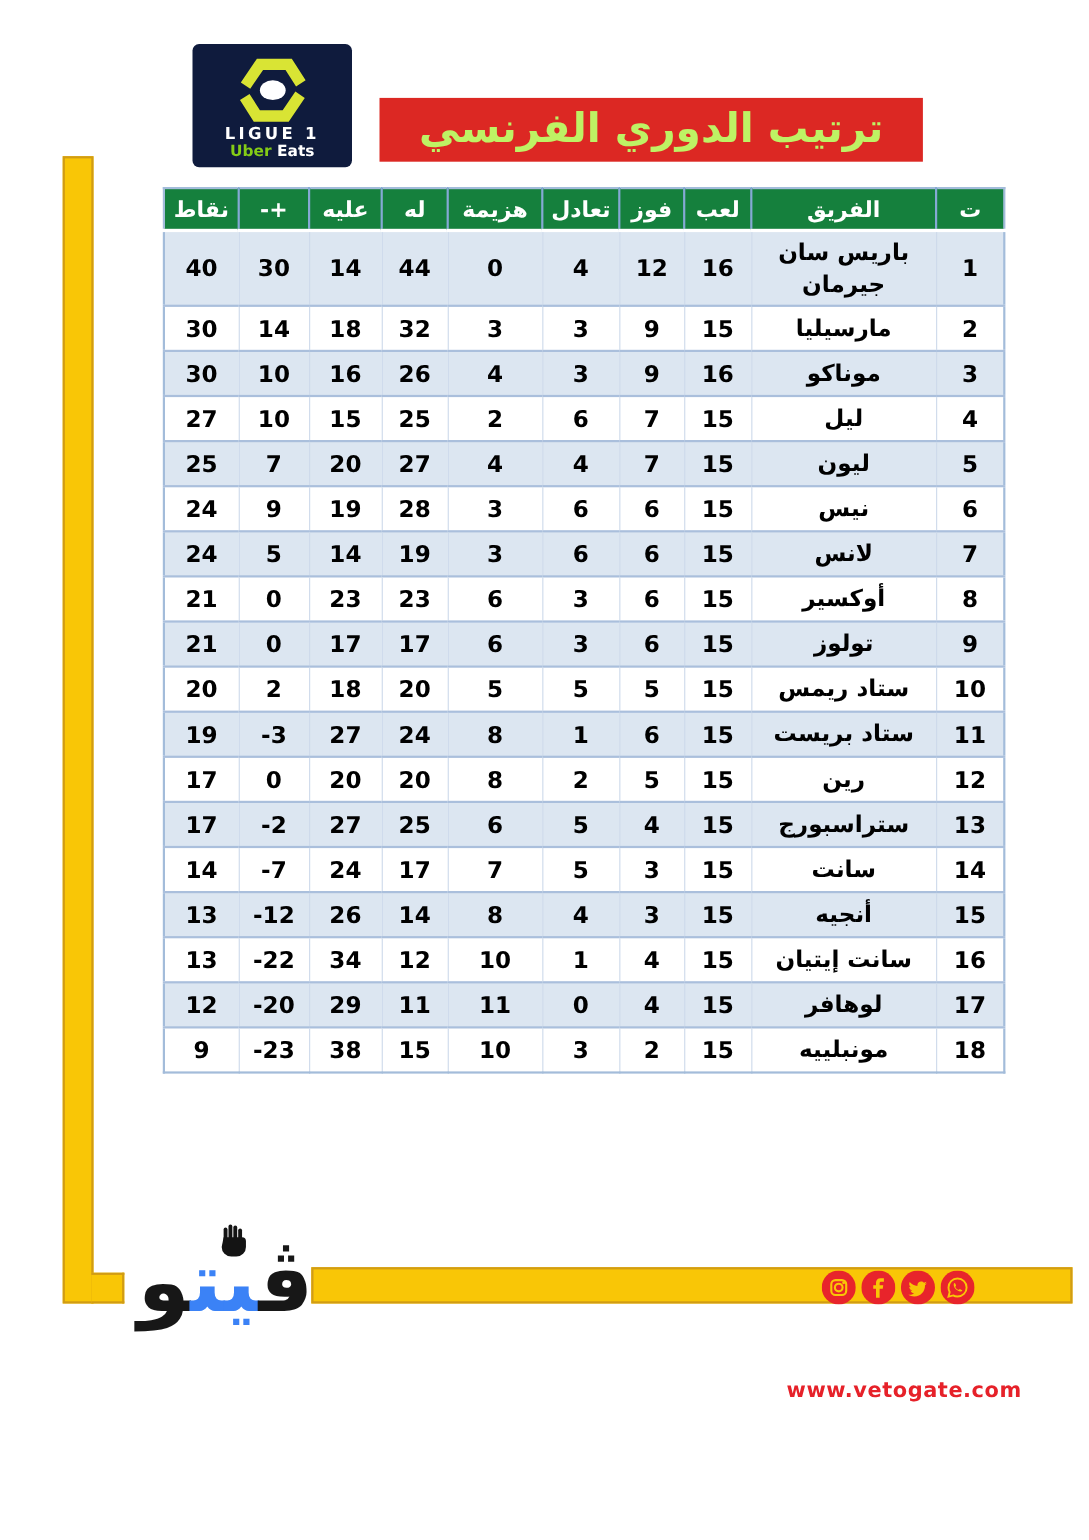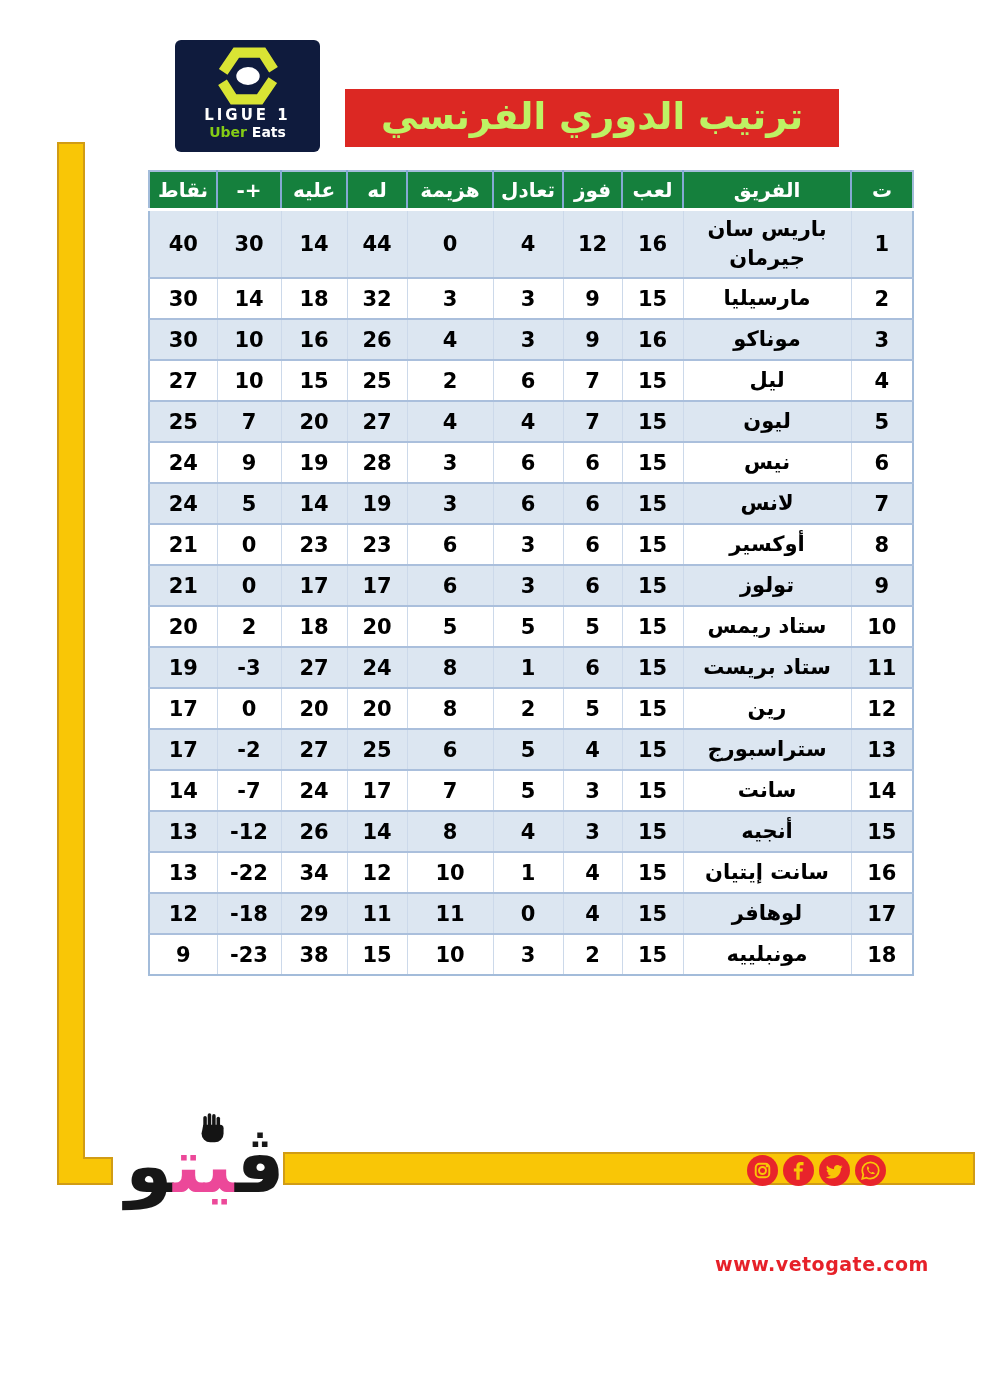--- a/index.html
+++ b/index.html
@@ -3,21 +3,21 @@
 <meta charset="utf-8">
 <style>
   * { margin:0; padding:0; box-sizing:border-box; }
   html,body { background:#ffffff; }
   body { width:990px; height:1400px; position:relative; overflow:hidden;
          font-family:"DejaVu Sans", sans-serif; }
 
   
   #ligue1-logo { position:absolute; left:175px; top:40px; width:145px; height:112px;
     background:#0f1b3d; border-radius:6px; display:flex; flex-direction:column;
-    align-items:center; justify-content:flex-start; padding-top:5px; }
+    align-items:center; justify-content:center; padding-top:5px; }
   #ligue1-logo .mark { width:88px; height:62px; }
   #ligue1-logo .league-name { color:#ffffff; font-weight:bold; font-size:15px;
     letter-spacing:3px; line-height:17px; }
   #ligue1-logo .sponsor { font-weight:bold; font-size:14px; line-height:17px; }
   #ligue1-logo .sponsor .w { color:#84cc16; }
   #ligue1-logo .sponsor .g { color:#ffffff; }
 
   
   #title-banner { position:absolute; left:345px; top:89px; width:494px; height:58px;
     background:#dc2823; color:#bef264; direction:rtl; text-align:center;
@@ -41,21 +41,21 @@
   
   .ybar { background:#f9c606; border:2px solid #d19c15; }
   #vbar  { position:absolute; left:57px;  top:142px;  width:28px; height:1043px; }
   #vfoot { position:absolute; left:83px;  top:1157px; width:30px; height:28px; border-left:none; }
   #hbar  { position:absolute; left:283px; top:1152px; width:692px; height:33px; }
 
   
   #veto { position:absolute; left:120px; top:1116px; width:170px; height:105px;
     direction:rtl; font-weight:bold; font-size:76px; line-height:100px;
     color:#171717; text-align:center; }
-  #veto .red { color:#ec4899;margin-top:44px; }
+  #veto .red { color:#3b82f6;margin-top:44px; }
   #veto .hand { position:absolute; top:-4px; right:62px; }
 
   
   #social { position:absolute; left:747px; top:1155px; display:flex; gap:5px; }
   #social svg { width:31px; height:31px; display:block; }
   #website { position:absolute; left:712px; top:1253px; width:220px; text-align:center;
     color:#e62129; font-weight:bold; font-size:19px; letter-spacing:0.5px; }
 </style>
 </head>
 <body>
@@ -299,21 +299,21 @@
         </tr>
         <tr>
           <td>17</td>
           <td class="team">لوهافر</td>
           <td>15</td>
           <td>4</td>
           <td>0</td>
           <td>11</td>
           <td>11</td>
           <td>29</td>
-          <td>-18</td>
+          <td>-20</td>
           <td>12</td>
         </tr>
         <tr>
           <td>18</td>
           <td class="team">مونبلييه</td>
           <td>15</td>
           <td>2</td>
           <td>3</td>
           <td>10</td>
           <td>15</td>

